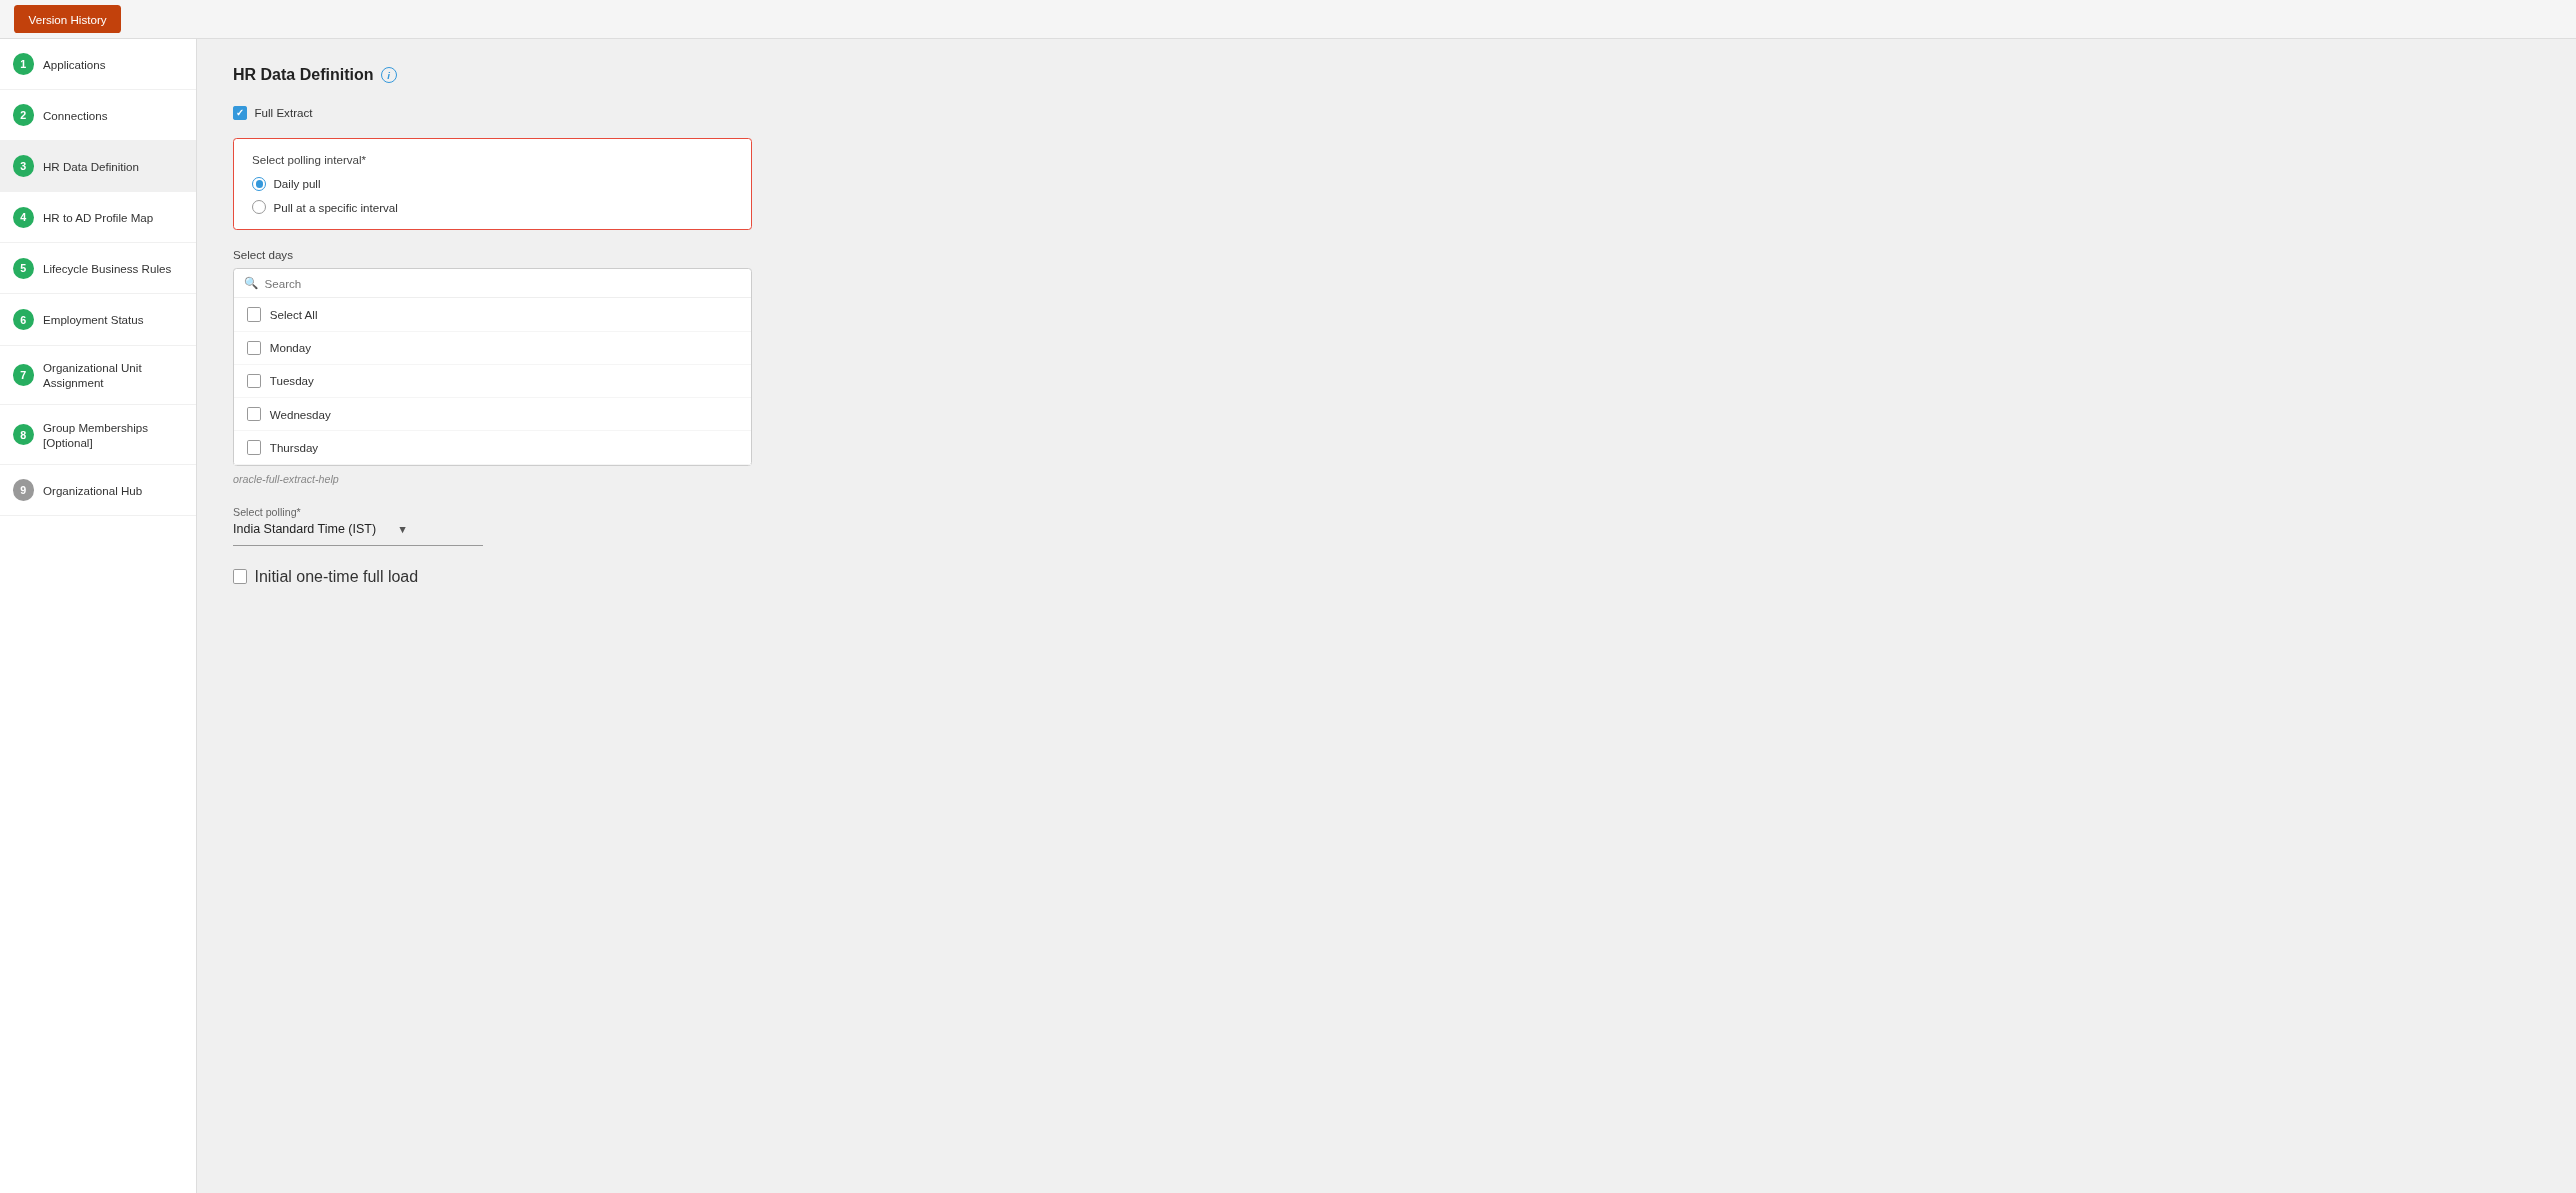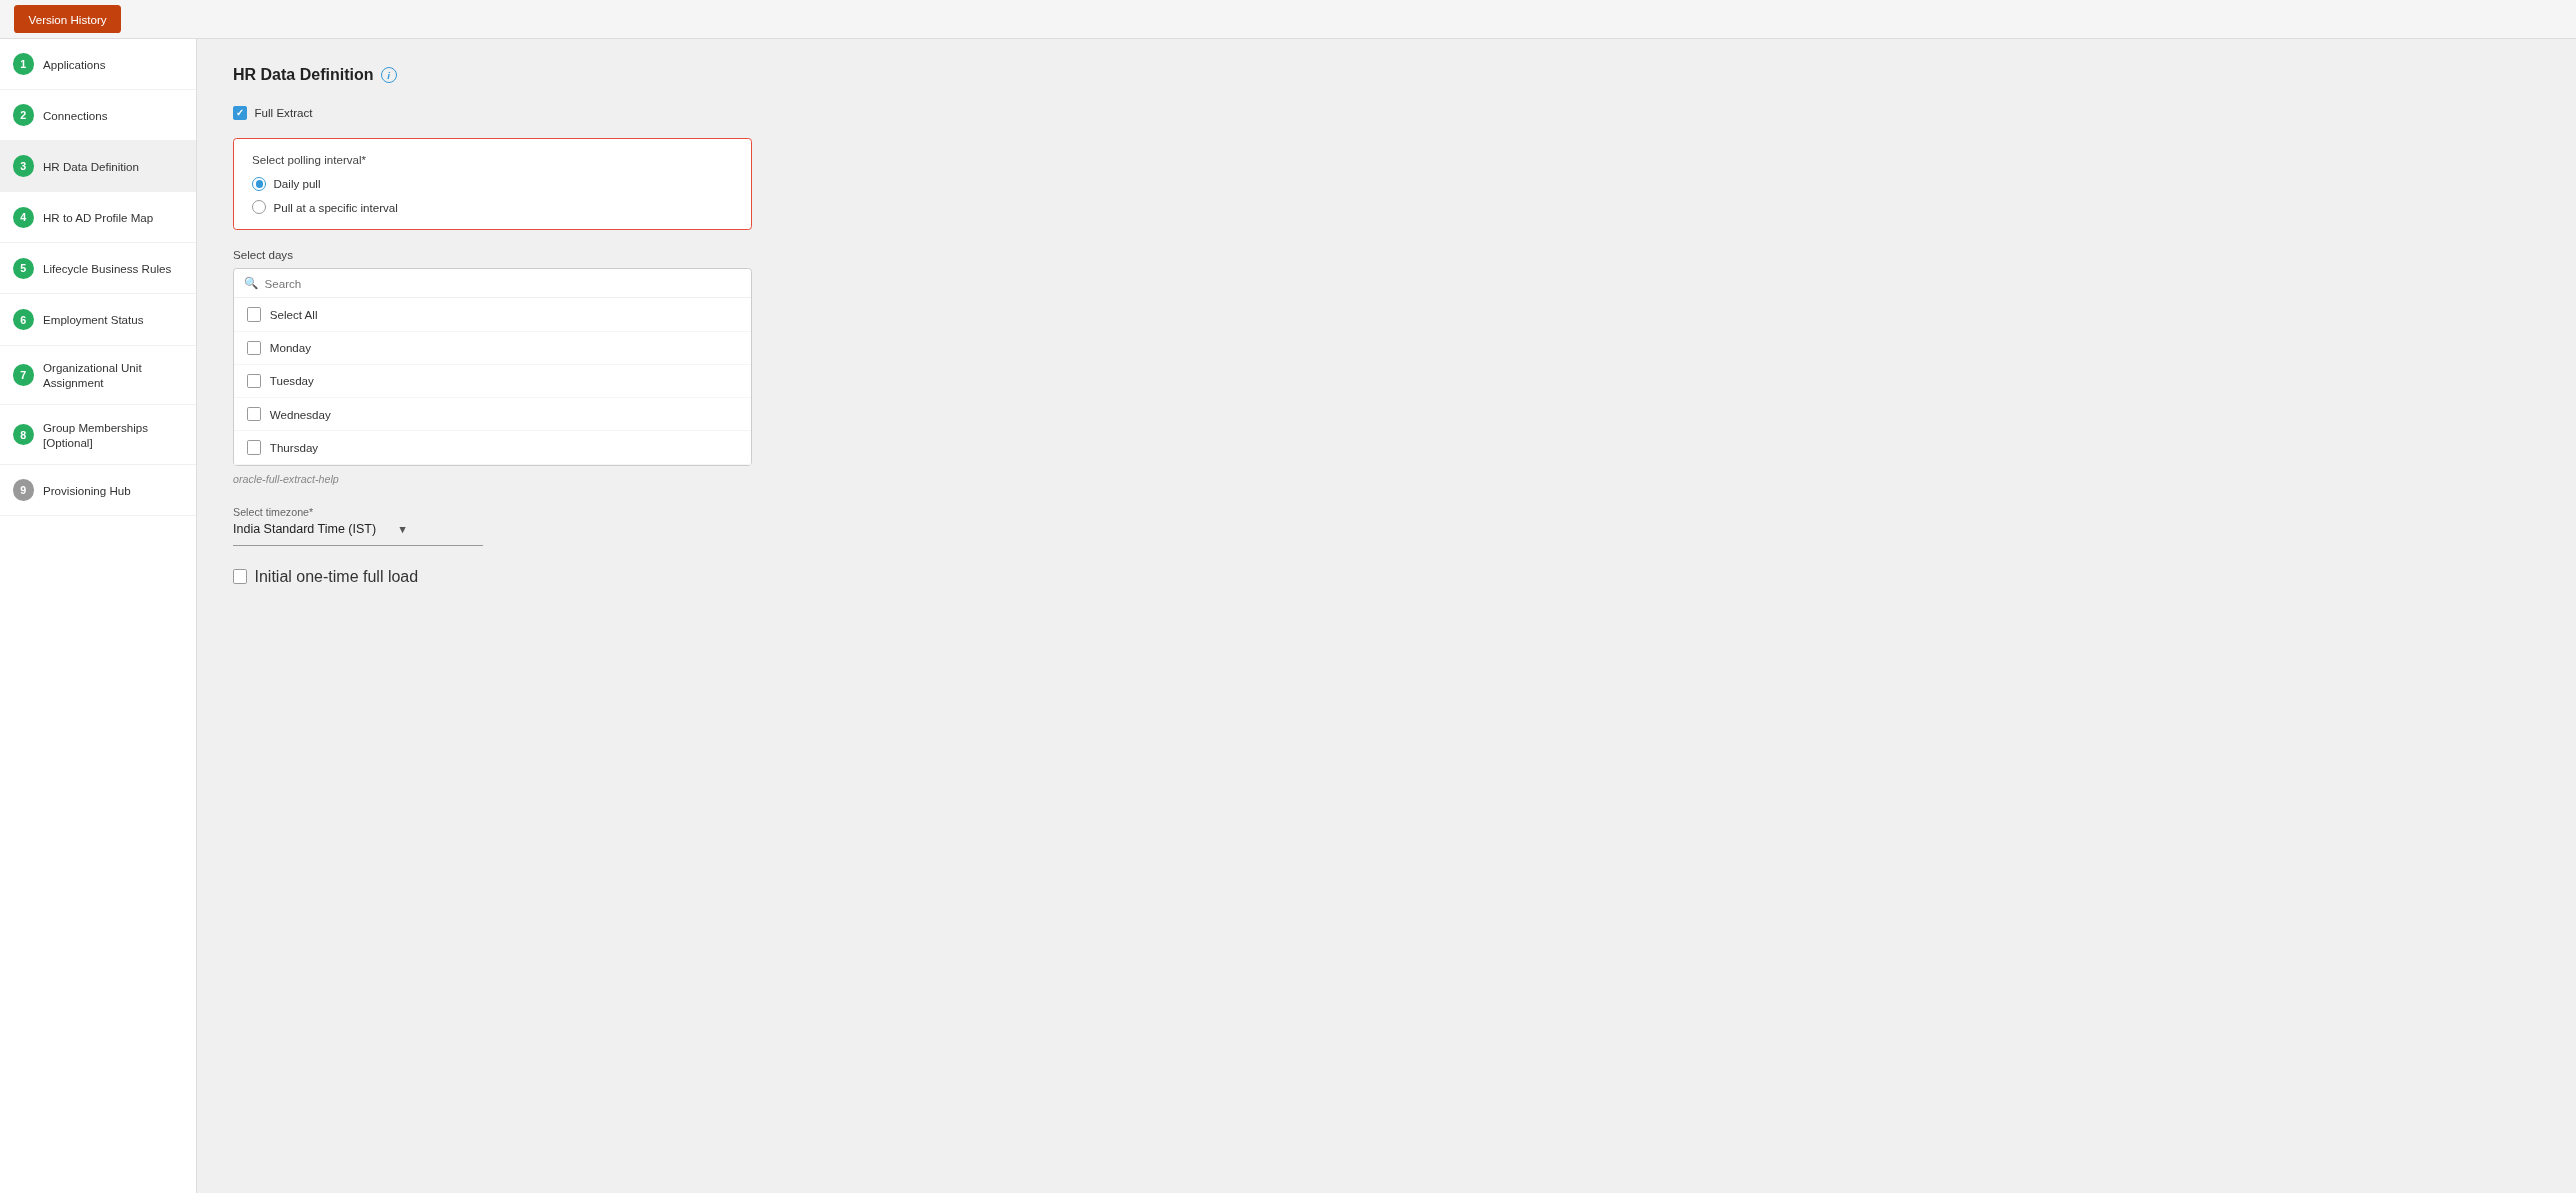--- a/index.html
+++ b/index.html
@@ -363,21 +363,21 @@
       <span class="sidebar-item-label">Organizational Unit Assignment</span>
     </div>
 
     <div class="sidebar-item">
       <div class="step-badge green">8</div>
       <span class="sidebar-item-label">Group Memberships [Optional]</span>
     </div>
 
     <div class="sidebar-item">
       <div class="step-badge gray">9</div>
-      <span class="sidebar-item-label">Provisioning Hub</span>
+      <span class="sidebar-item-label">Organizational Hub</span>
     </div>
 
   </aside>
 
   <main class="content-area">
 
     <div class="page-title">
       <span>HR Data Definition</span>
       <span class="help-icon">i</span>
     </div>
@@ -434,21 +434,21 @@
               <span class="day-label">Thursday</span>
             </div>
           </div>
         </div>
       </div>
 
       <div class="help-text">oracle-full-extract-help</div>
     </div>
 
     <div class="form-section">
-      <div class="timezone-label">Select timezone*</div>
+      <div class="timezone-label">Select polling*</div>
       <div class="timezone-select">
         <span class="timezone-value">India Standard Time (IST)</span>
         <span class="chevron-down">▼</span>
       </div>
     </div>
 
     <div class="initial-load-row">
       <div class="checkbox-empty"></div>
       <span class="initial-load-label">Initial one-time full load</span>
     </div>

